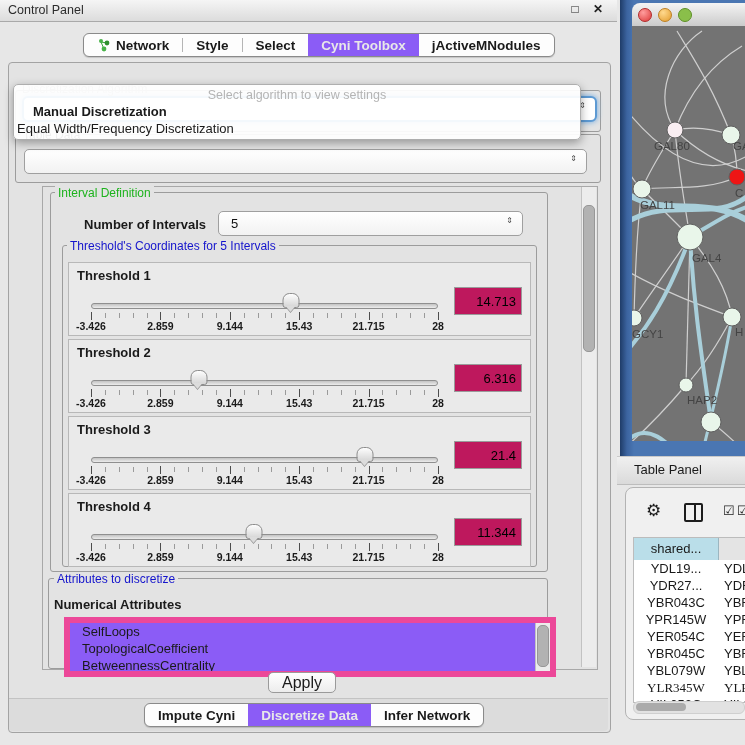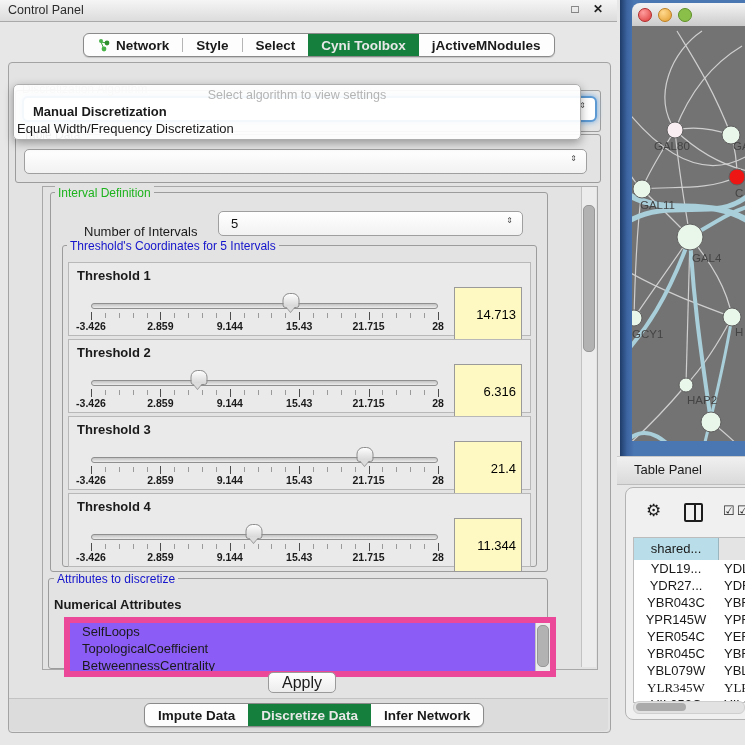--- a/index.html
+++ b/index.html
@@ -11,21 +11,21 @@
   .titlebar{left:0;top:0;width:617px;height:21px;
     background:linear-gradient(#f5f5f5,#dcdcdc);border-bottom:1px solid #a9a9a9;}
   .titlebar .t{position:absolute;left:8px;top:3px;font-size:12.5px;color:#2c2c2c;}
   .winbtn{position:absolute;top:2px;width:16px;height:16px;text-align:center;
     font-size:12px;font-weight:bold;color:#222;cursor:default;}
   
   .tabbar{display:flex;border:1px solid #8a8a8a;border-radius:6px;overflow:hidden;
     background:#fdfdfd;height:22px;box-shadow:0 1px 1px rgba(0,0,0,.15);}
   .tab{display:flex;align-items:center;gap:5px;padding:0 13px;font-size:13.5px;
     font-weight:bold;color:#1a1a1a;white-space:nowrap;}
-  .tab.sel{background:#15803d;color:#e8e8e8;}
+  .tab.sel{background:#8b5cf6;color:#e8e8e8;}
   .tabsep{width:1px;background:#b5b5b5;margin:4px 0;}
   
   .mainpanel{left:8px;top:62px;width:601px;height:669px;background:#e3e3e3;
     border:1px solid #a3a3a3;border-radius:4px;}
   .groupbox{border:1px solid #9c9c9c;border-radius:3px;}
   .gtitle{position:absolute;font-size:12px;background:#e3e3e3;padding:0 3px;white-space:nowrap;}
   .green{color:#1db31d;} .blue{color:#1414cc;}
   
   .combo{background:linear-gradient(#ffffff,#f2f2f2);border:1px solid #9f9f9f;
     border-radius:5px;}
@@ -54,21 +54,21 @@
   .mt{position:absolute;top:49px;width:1px;height:8px;background:#4d4d4d;}
   .tl{position:absolute;top:57px;transform:translateX(-50%);font-size:10.5px;
     font-weight:bold;color:#1a1a1a;white-space:nowrap;}
   .thumb{position:absolute;top:30px;width:15px;height:13px;transform:translateX(-50%);
     background:linear-gradient(#fdfdfd,#d5d5d5);border:1px solid #8d8d8d;
     border-radius:7px 7px 3px 3px;z-index:2;}
   .thumb::after{content:"";position:absolute;left:1.5px;top:12px;width:0;height:0;
     border-left:5px solid transparent;border-right:5px solid transparent;
     border-top:6px solid #dcdcdc;filter:drop-shadow(0 1px 0 #8d8d8d);}
   .vbox{position:absolute;right:8px;top:24px;width:56px;height:26px;border:1px solid #9a9a9a;
-    background:#fef9c3;font:13px "Liberation Sans",sans-serif;text-align:right;padding:13px 5px;box-sizing:content-box;}
+    background:#be185d;font:13px "Liberation Sans",sans-serif;text-align:right;padding:0 5px;box-sizing:content-box;}
   
   .listbox{background:#8b5cf6;border:6px solid #ec4899;overflow:hidden;}
   .li{height:17px;line-height:17px;padding-left:12px;font-size:13px;}
   .vsb{background:#ececec;border-left:1px solid #c2c2c2;}
   .vthumb{background:#b2b2b2;border:1px solid #979797;border-radius:5px;}
   
   .btn{background:linear-gradient(#ffffff,#ececec);border:1px solid #9a9a9a;
     border-radius:5px;text-align:center;font-size:16px;}
   
   .netframe{left:620px;top:0;width:125px;height:456px;
@@ -155,21 +155,21 @@
   </div>
 
   <div class="abs" style="left:42px;top:186px;width:554px;height:482px;border:1px solid #a8a8a8;background:#e3e3e3;"></div>
   <div class="abs vsb" style="left:581px;top:187px;width:14px;height:480px;">
     <div class="vthumb" style="position:absolute;left:1px;top:18px;width:10px;height:145px;"></div>
   </div>
 
   <div class="abs groupbox" style="left:50px;top:192px;width:496px;height:378px;"></div>
   <span class="abs gtitle green" style="left:55px;top:186px;">Interval Definition</span>
 
-  <span class="abs" style="left:84px;top:224px;font-weight:normal;">Number of Intervals</span>
+  <span class="abs" style="left:84px;top:217px;font-weight:bold;">Number of Intervals</span>
   <div class="abs combo" style="left:218px;top:211px;width:303px;height:23px;">
     <span class="val">5</span>
     <span class="spin" style="top:5px;">⇕</span>
   </div>
 
   <div class="abs groupbox" style="left:62px;top:245px;width:473px;height:320px;"></div>
   <span class="abs gtitle blue" style="left:67px;top:239px;">Threshold's Coordinates for 5 Intervals</span>
 
   <div class="abs thr" style="left:68px;top:262px;width:461px;height:72px;">
     <span class="thrlabel">Threshold 1</span>
@@ -271,21 +271,21 @@
     </div>
   </div>
 
   <div class="abs btn" style="left:268px;top:672px;width:66px;height:19px;line-height:19px;">
     <span>Apply</span>
   </div>
 
   <div class="abs" style="left:9px;top:698px;width:599px;height:32px;background:#dcdcdc;border-top:1px solid #c3c3c3;border-radius:0 0 4px 4px;"></div>
   <div class="abs tabbar" style="left:144px;top:703px;">
     <div class="tab">
-        <span>Impute Data</span>
+        <span>Impute Cyni</span>
       </div>
     <div class="tab sel">
         <span>Discretize Data</span>
       </div>
     <div class="tab">
         <span>Infer Network</span>
       </div>
   </div>
 
   <div class="abs netframe"></div>

